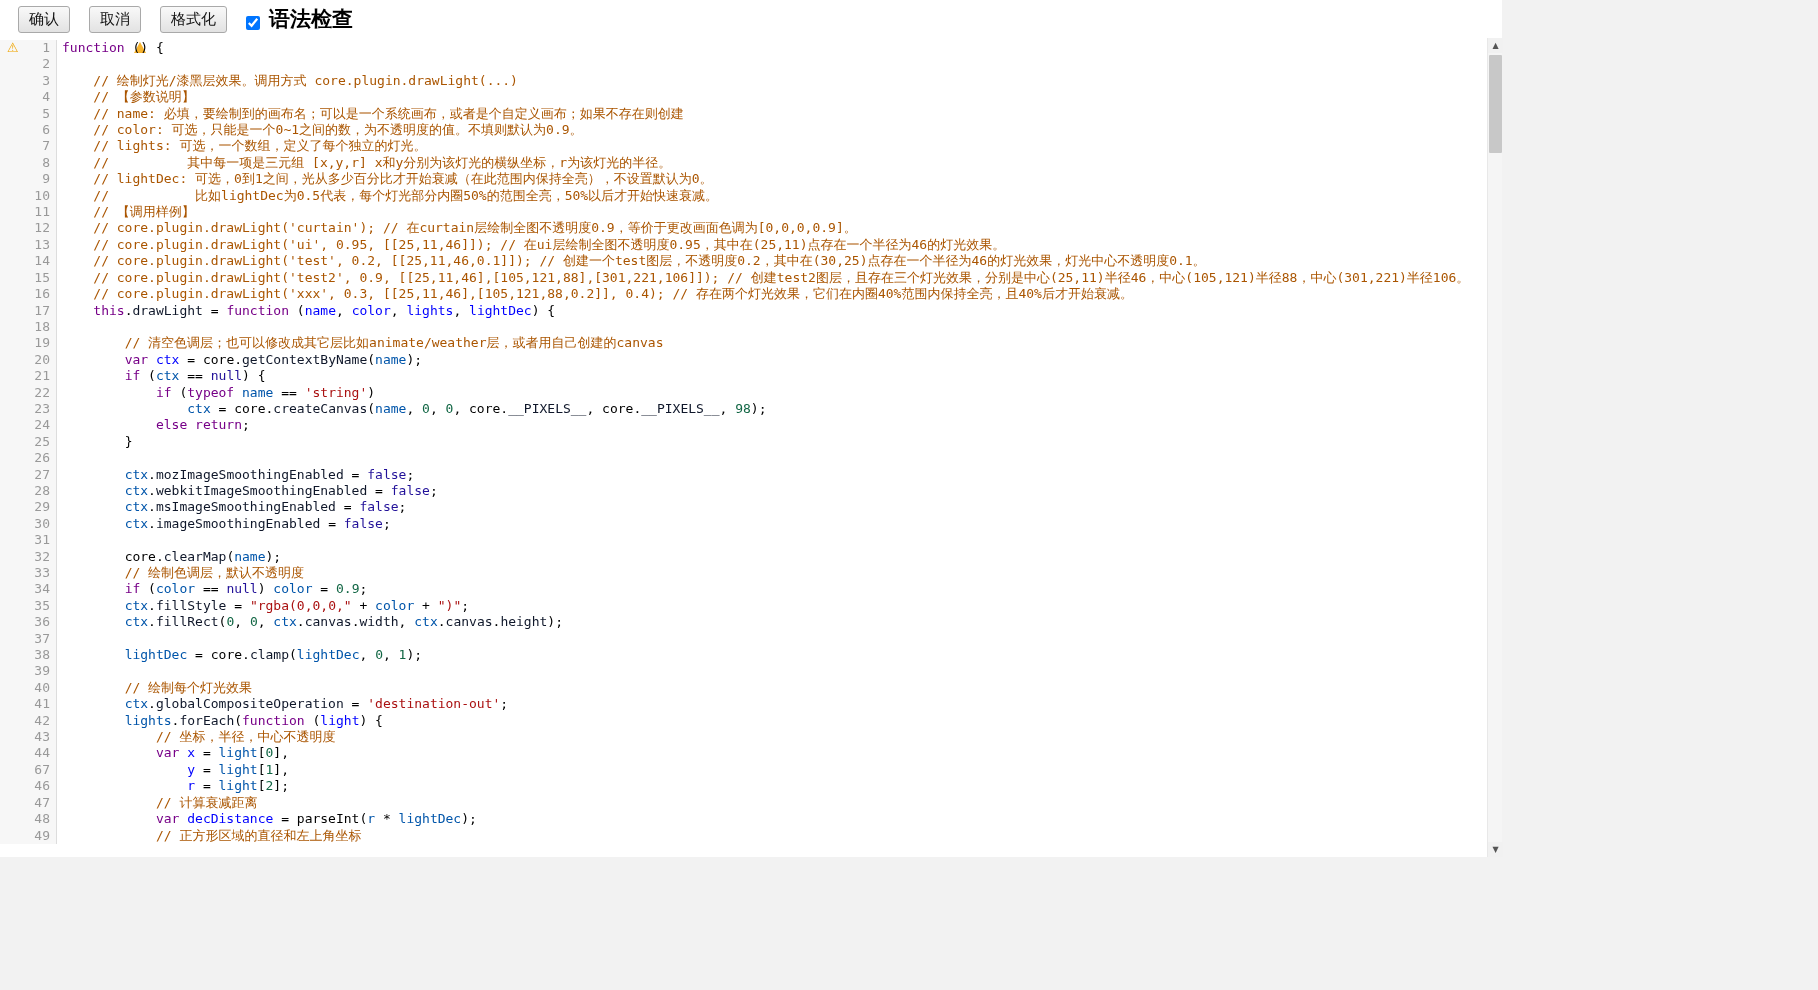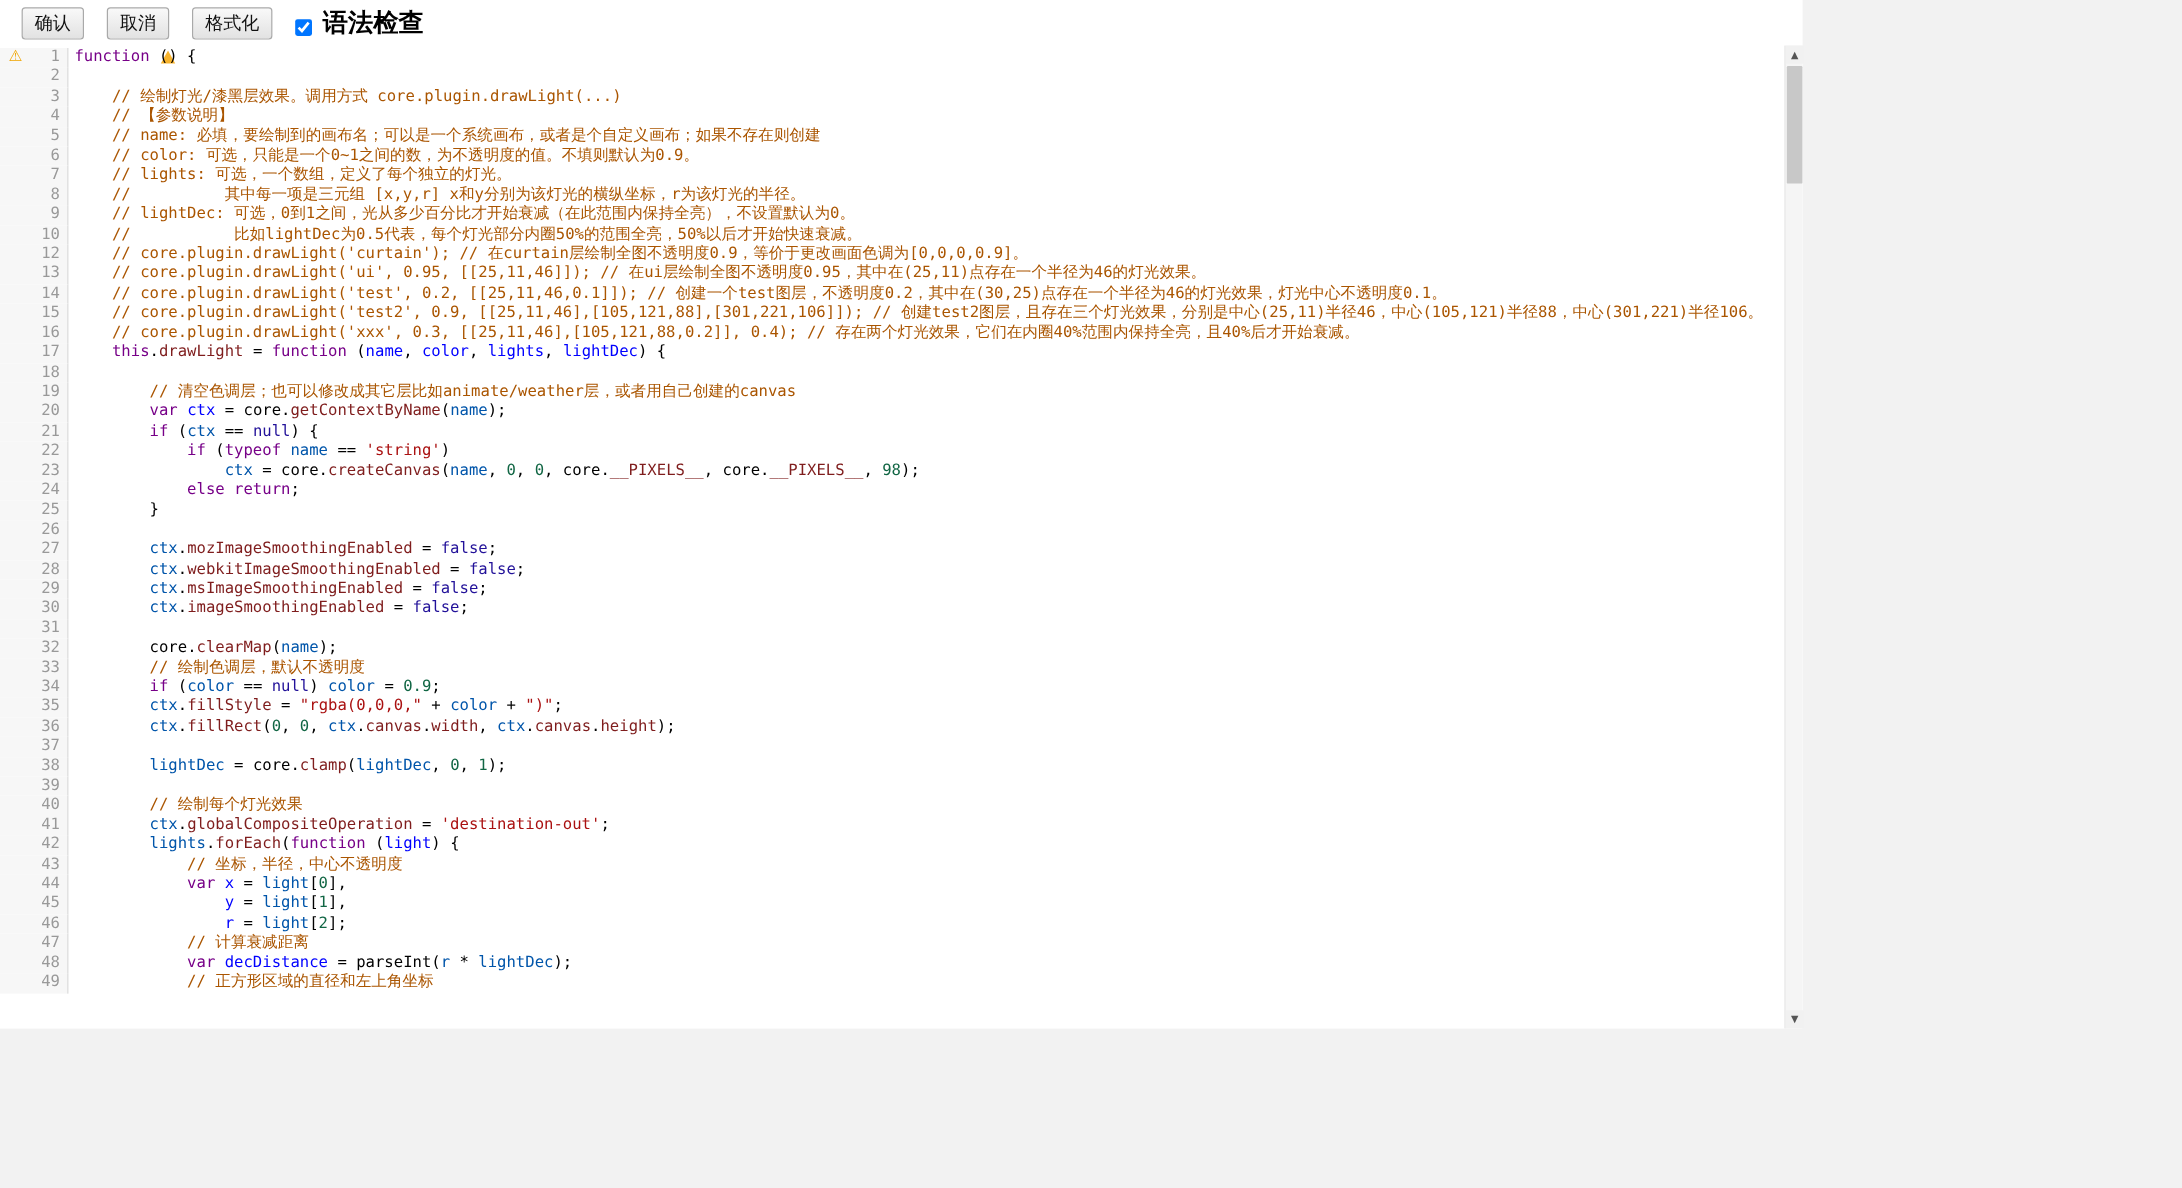--- a/index.html
+++ b/index.html
@@ -51,21 +51,21 @@
   }
   .code-cell {
     flex:1 1 auto; padding-left:5px; padding-right:4px;
     white-space:pre-wrap; word-break:break-all; color:#000;
   }
   
   .tk-k  { color:#708; }   
   .tk-d  { color:#00f; }   
   .tk-v  { color:#000; }   
   .tk-v2 { color:#05a; }   
-  .tk-p  { color:#7f1d1d;text-align:right; }   
+  .tk-p  { color:#0f172a;text-align:right; }   
   .tk-c  { color:#a50; }   
   .tk-s  { color:#a11; }   
   .tk-n  { color:#164; }   
   .tk-a  { color:#219; }   
   .tk-o  { color:#000; }
   .tk-w  { position:relative; z-index:1; }
   .tk-w::before {
     content:""; position:absolute; left:2px; bottom:2px; z-index:-1;
     width:0; height:0;
     border-left:6px solid transparent; border-right:6px solid transparent;
@@ -141,20 +141,24 @@
         </div>
         <div class="line-row">
           <div class="gutter-cell"><span class="lnum">9</span></div>
           <div class="code-cell"><span class="tk-o">    </span><span class="tk-c">// lightDec: 可选，0到1之间，光从多少百分比才开始衰减（在此范围内保持全亮），不设置默认为0。</span></div>
         </div>
         <div class="line-row">
           <div class="gutter-cell"><span class="lnum">10</span></div>
           <div class="code-cell"><span class="tk-o">    </span><span class="tk-c">//           比如lightDec为0.5代表，每个灯光部分内圈50%的范围全亮，50%以后才开始快速衰减。</span></div>
         </div>
         <div class="line-row">
+          <div class="gutter-cell"><span class="lnum">11</span></div>
+          <div class="code-cell"><span class="tk-o">    </span><span class="tk-c">// 【调用样例】</span></div>
+        </div>
+        <div class="line-row">
           <div class="gutter-cell"><span class="lnum">12</span></div>
           <div class="code-cell"><span class="tk-o">    </span><span class="tk-c">// core.plugin.drawLight('curtain'); // 在curtain层绘制全图不透明度0.9，等价于更改画面色调为[0,0,0,0.9]。</span></div>
         </div>
         <div class="line-row">
           <div class="gutter-cell"><span class="lnum">13</span></div>
           <div class="code-cell"><span class="tk-o">    </span><span class="tk-c">// core.plugin.drawLight('ui', 0.95, [[25,11,46]]); // 在ui层绘制全图不透明度0.95，其中在(25,11)点存在一个半径为46的灯光效果。</span></div>
         </div>
         <div class="line-row">
           <div class="gutter-cell"><span class="lnum">14</span></div>
           <div class="code-cell"><span class="tk-o">    </span><span class="tk-c">// core.plugin.drawLight('test', 0.2, [[25,11,46,0.1]]); // 创建一个test图层，不透明度0.2，其中在(30,25)点存在一个半径为46的灯光效果，灯光中心不透明度0.1。</span></div>
@@ -273,21 +277,21 @@
         </div>
         <div class="line-row">
           <div class="gutter-cell"><span class="lnum">43</span></div>
           <div class="code-cell"><span class="tk-o">            </span><span class="tk-c">// 坐标，半径，中心不透明度</span></div>
         </div>
         <div class="line-row">
           <div class="gutter-cell"><span class="lnum">44</span></div>
           <div class="code-cell"><span class="tk-o">            </span><span class="tk-k">var</span><span class="tk-o"> </span><span class="tk-d">x</span><span class="tk-o"> = </span><span class="tk-v2">light</span><span class="tk-o">[</span><span class="tk-n">0</span><span class="tk-o">],</span></div>
         </div>
         <div class="line-row">
-          <div class="gutter-cell"><span class="lnum">45</span></div>
+          <div class="gutter-cell"><span class="lnum">67</span></div>
           <div class="code-cell"><span class="tk-o">                </span><span class="tk-d">y</span><span class="tk-o"> = </span><span class="tk-v2">light</span><span class="tk-o">[</span><span class="tk-n">1</span><span class="tk-o">],</span></div>
         </div>
         <div class="line-row">
           <div class="gutter-cell"><span class="lnum">46</span></div>
           <div class="code-cell"><span class="tk-o">                </span><span class="tk-d">r</span><span class="tk-o"> = </span><span class="tk-v2">light</span><span class="tk-o">[</span><span class="tk-n">2</span><span class="tk-o">];</span></div>
         </div>
         <div class="line-row">
           <div class="gutter-cell"><span class="lnum">47</span></div>
           <div class="code-cell"><span class="tk-o">            </span><span class="tk-c">// 计算衰减距离</span></div>
         </div>

